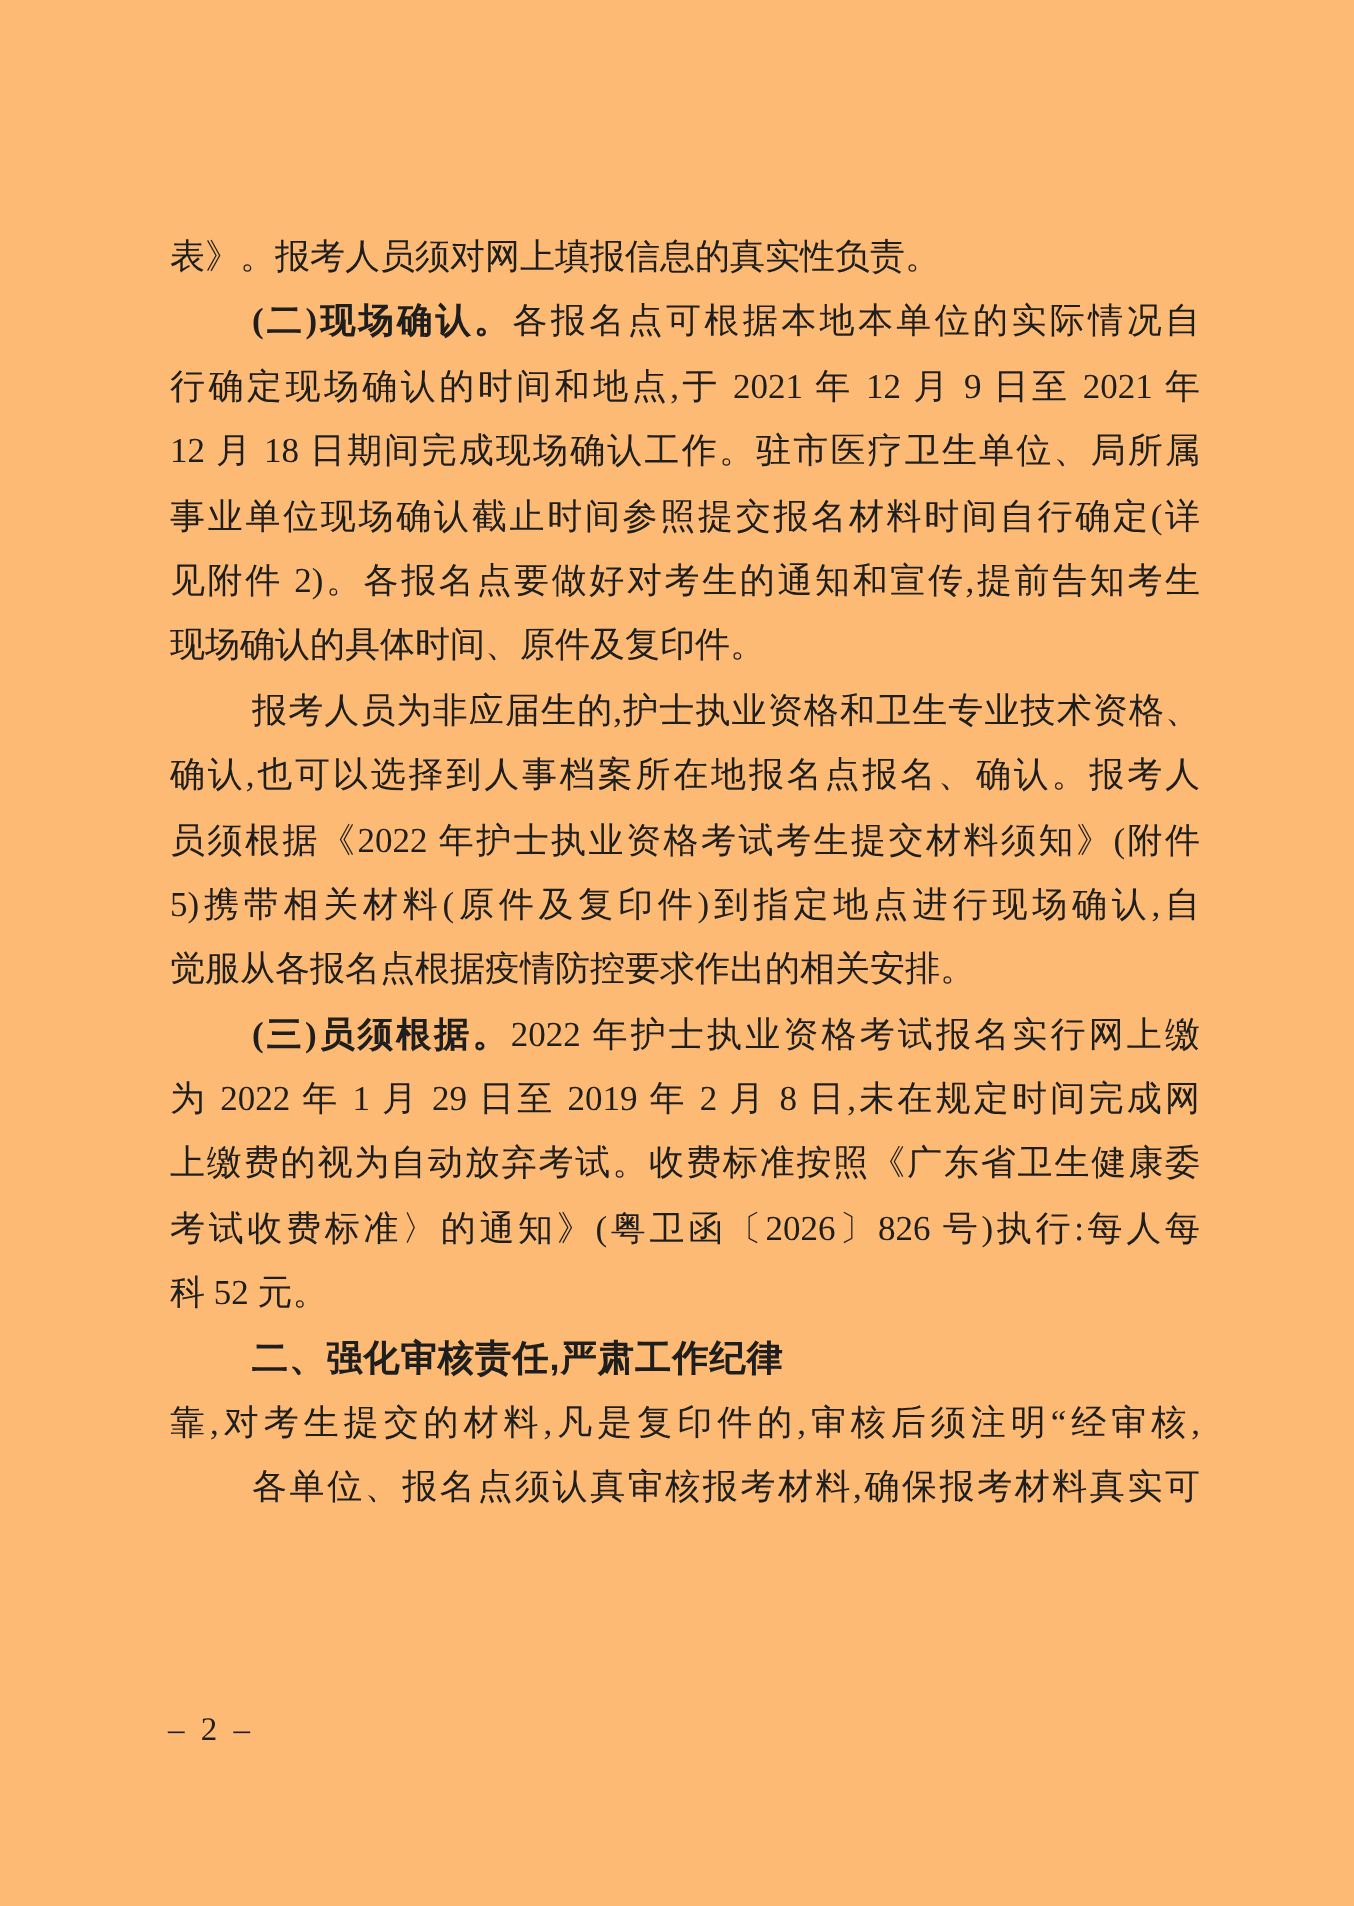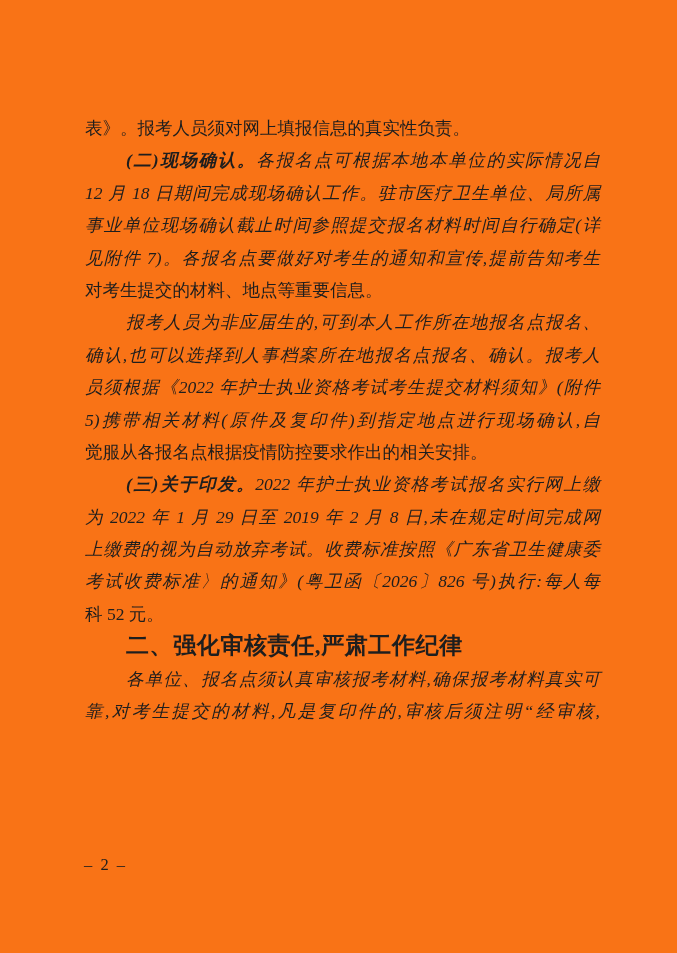--- a/index.html
+++ b/index.html
@@ -4,48 +4,47 @@
 <style>
   html, body {
     margin: 0;
     padding: 0;
     background: #ffffff;
   }
   .page {
     position: relative;
     width: 677px;
     height: 953px;
-    background: #f97316;
+    background: #fdba74;
     overflow: hidden;
     color: #1e1e1e;
   }
   .doc {
     position: absolute;
     left: 85px;
     top: 112px;
     width: 515px;
   }
   .line {
     font-family: "Liberation Serif", serif;
     font-size: 17.5px;
     line-height: 32.4px;
     height: 32.4px;
     color: #1e1e1e;
   }
   .line.just {
     text-align: justify;
     text-align-last: justify;
-    font-style: italic;
   }
   .line.indent {
     text-indent: 41px;
   }
   .line.heading {
-    font-family: Liberation Serif, serif;
-    font-size: 23px;
+    font-family: Liberation Sans, sans-serif;
+    font-size: 18px;
     font-weight: bold;
     letter-spacing: 0.6px;
   }
   .line .b {
     font-weight: bold;
   }
   .pagenum {
     position: absolute;
     left: 84px;
     top: 855px;
@@ -55,32 +54,33 @@
     color: #1e1e1e;
   }
 </style>
 </head>
 <body>
 
 <div class="page">
   <div class="doc">
       <div class="line"><span>表》。报考人员须对网上填报信息的真实性负责。</span></div>
       <div class="line just indent"><span class="b">(二)现场确认。</span><span>各报名点可根据本地本单位的实际情况自</span></div>
+      <div class="line just"><span>行确定现场确认的时间和地点,于 2021 年 12 月 9 日至 2021 年</span></div>
       <div class="line just"><span>12 月 18 日期间完成现场确认工作。驻市医疗卫生单位、局所属</span></div>
       <div class="line just"><span>事业单位现场确认截止时间参照提交报名材料时间自行确定(详</span></div>
-      <div class="line just"><span>见附件 7)。各报名点要做好对考生的通知和宣传,提前告知考生</span></div>
-      <div class="line"><span>对考生提交的材料、地点等重要信息。</span></div>
-      <div class="line just indent"><span>报考人员为非应届生的,可到本人工作所在地报名点报名、</span></div>
+      <div class="line just"><span>见附件 2)。各报名点要做好对考生的通知和宣传,提前告知考生</span></div>
+      <div class="line"><span>现场确认的具体时间、原件及复印件。</span></div>
+      <div class="line just indent"><span>报考人员为非应届生的,护士执业资格和卫生专业技术资格、</span></div>
       <div class="line just"><span>确认,也可以选择到人事档案所在地报名点报名、确认。报考人</span></div>
       <div class="line just"><span>员须根据《2022 年护士执业资格考试考生提交材料须知》(附件</span></div>
       <div class="line just"><span>5)携带相关材料(原件及复印件)到指定地点进行现场确认,自</span></div>
       <div class="line"><span>觉服从各报名点根据疫情防控要求作出的相关安排。</span></div>
-      <div class="line just indent"><span class="b">(三)关于印发。</span><span>2022 年护士执业资格考试报名实行网上缴</span></div>
+      <div class="line just indent"><span class="b">(三)员须根据。</span><span>2022 年护士执业资格考试报名实行网上缴</span></div>
       <div class="line just"><span>为 2022 年 1 月 29 日至 2019 年 2 月 8 日,未在规定时间完成网</span></div>
       <div class="line just"><span>上缴费的视为自动放弃考试。收费标准按照《广东省卫生健康委</span></div>
       <div class="line just"><span>考试收费标准〉的通知》(粤卫函〔2026〕826 号)执行:每人每</span></div>
       <div class="line"><span>科 52 元。</span></div>
       <div class="line indent heading"><span class="b">二、强化审核责任,严肃工作纪律</span></div>
+      <div class="line just"><span>靠,对考生提交的材料,凡是复印件的,审核后须注明“经审核,</span></div>
       <div class="line just indent"><span>各单位、报名点须认真审核报考材料,确保报考材料真实可</span></div>
-      <div class="line just"><span>靠,对考生提交的材料,凡是复印件的,审核后须注明“经审核,</span></div>
     </div>
   <div class="pagenum">– 2 –</div>
 </div>
 
 </body></html>

